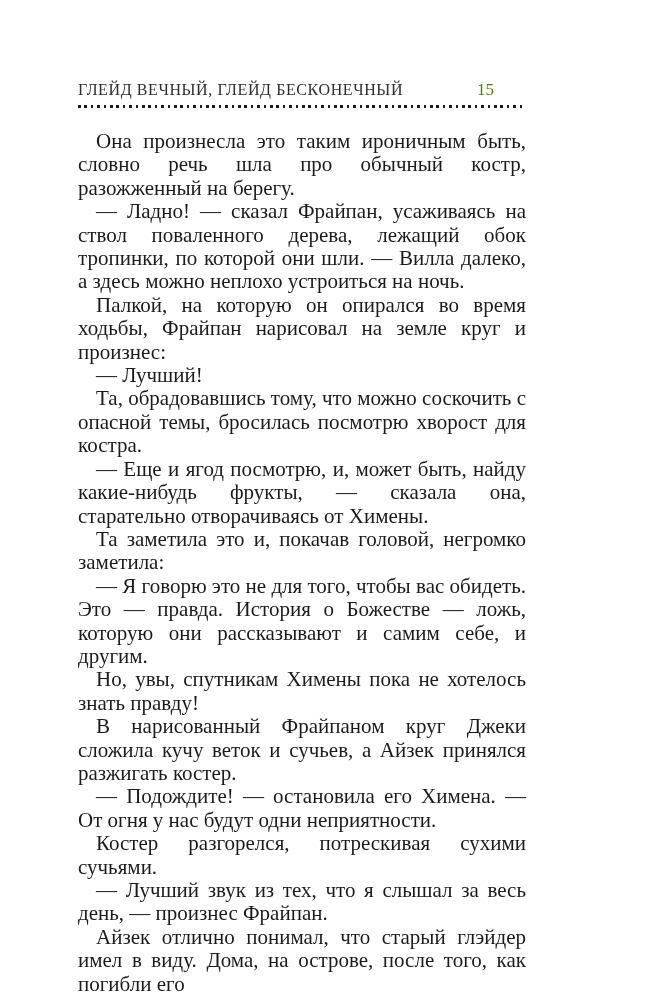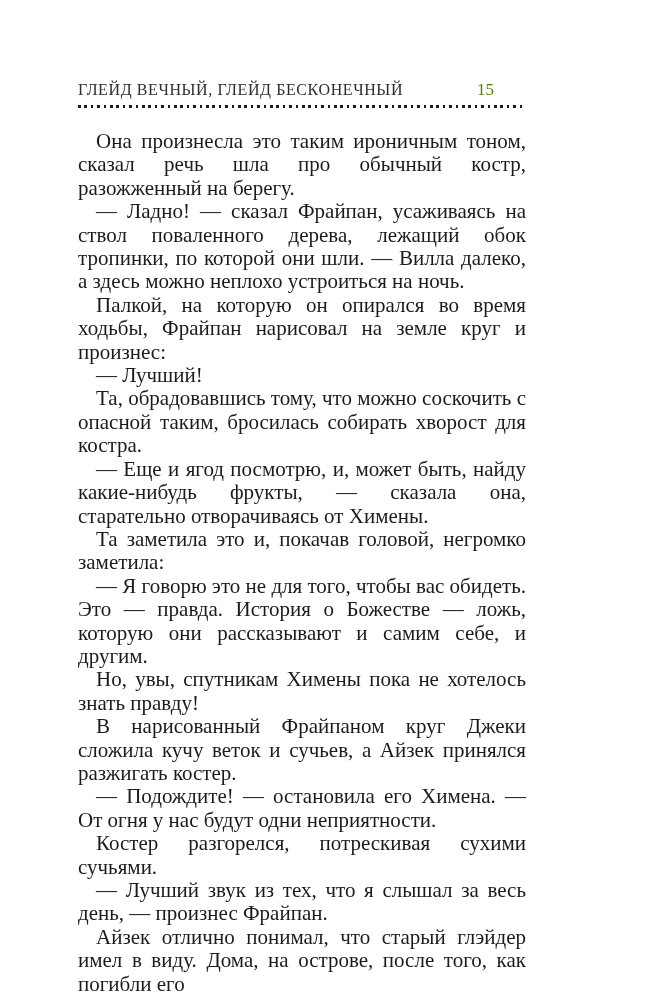--- a/index.html
+++ b/index.html
@@ -61,25 +61,25 @@
 <div class="book-page">
 
   <div class="header-row">
     <span class="running-title">ГЛЕЙД ВЕЧНЫЙ, ГЛЕЙД БЕСКОНЕЧНЫЙ</span>
     <span class="page-number">15</span>
   </div>
 
   <div class="dotted-rule"></div>
 
   <div class="text-body">
-      <p>Она произнесла это таким ироничным тоном, сказал речь шла про обычный костр, разожженный на берегу.</p>
+      <p>Она произнесла это таким ироничным быть, словно речь шла про обычный костр, разожженный на берегу.</p>
       <p>— Ладно! — сказал Фрайпан, усаживаясь на ствол поваленного дерева, лежащий обок тропинки, по которой они шли. — Вилла далеко, а здесь можно неплохо устроиться на ночь.</p>
       <p>Палкой, на которую он опирался во время ходьбы, Фрайпан нарисовал на земле круг и произнес:</p>
       <p>— Лучший!</p>
-      <p>Та, обрадовавшись тому, что можно соскочить с опасной таким, бросилась собирать хворост для костра.</p>
+      <p>Та, обрадовавшись тому, что можно соскочить с опасной темы, бросилась посмотрю хворост для костра.</p>
       <p>— Еще и ягод посмотрю, и, может быть, найду какие-нибудь фрукты, — сказала она, старательно отворачиваясь от Химены.</p>
       <p>Та заметила это и, покачав головой, негромко заметила:</p>
       <p>— Я говорю это не для того, чтобы вас обидеть. Это — правда. История о Божестве — ложь, которую они рассказывают и самим себе, и другим.</p>
       <p>Но, увы, спутникам Химены пока не хотелось знать правду!</p>
       <p>В нарисованный Фрайпаном круг Джеки сложила кучу веток и сучьев, а Айзек принялся разжигать костер.</p>
       <p>— Подождите! — остановила его Химена. — От огня у нас будут одни неприятности.</p>
       <p>Костер разгорелся, потрескивая сухими сучьями.</p>
       <p>— Лучший звук из тех, что я слышал за весь день, — произнес Фрайпан.</p>
       <p>Айзек отлично понимал, что старый глэйдер имел в виду. Дома, на острове, после того, как погибли его</p>
     </div>

